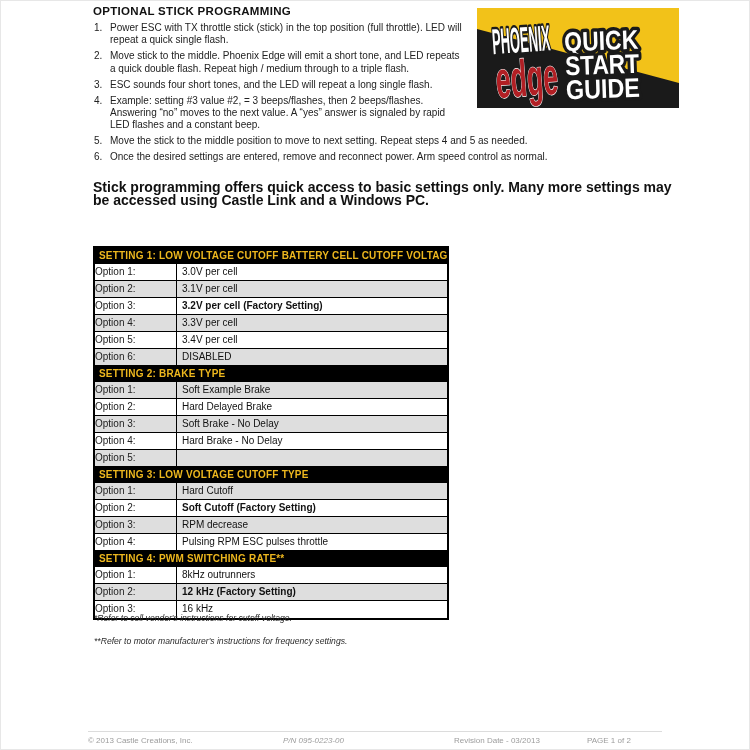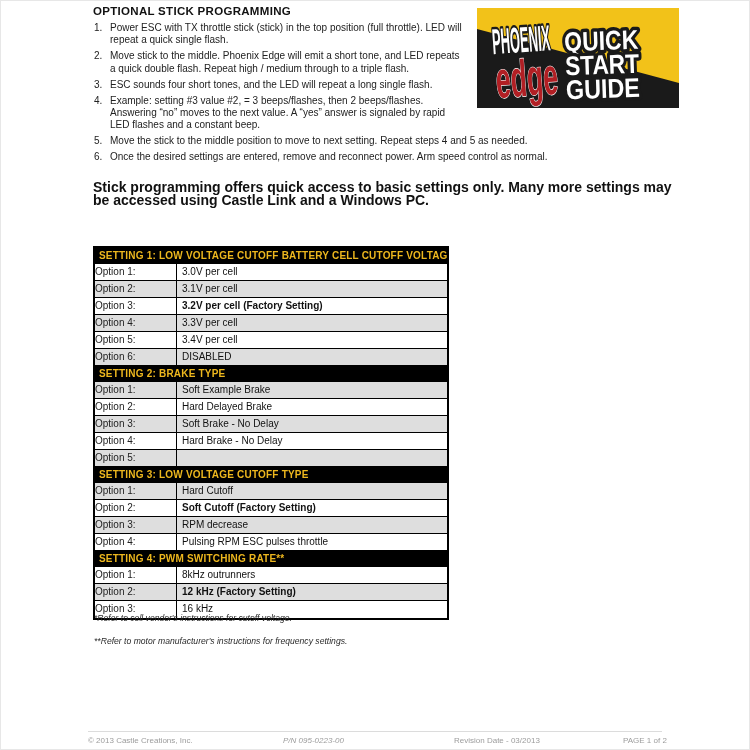--- a/index.html
+++ b/index.html
@@ -111,21 +111,21 @@
   .page-footer span {
     position: absolute;
     top: 4px;
     font-size: 8px;
     color: #9c9c9c;
     white-space: nowrap;
   }
   .f-copy { left: 0; }
   .f-pn   { left: 195px; font-style: italic; }
   .f-rev  { left: 366px; }
-  .f-page { left: 535px; }
+  .f-page { left: 499px; }
 </style>
 </head>
 <body>
 
 <div class="top-section">
 
   <div class="logo-wrap">
     <svg viewBox="0 0 202 100" width="202" height="100">
       <rect x="0" y="0" width="202" height="100" fill="#F2C219"></rect>
       <polygon points="0,21 202,75 202,100 0,100" fill="#1A1A1A"></polygon>

